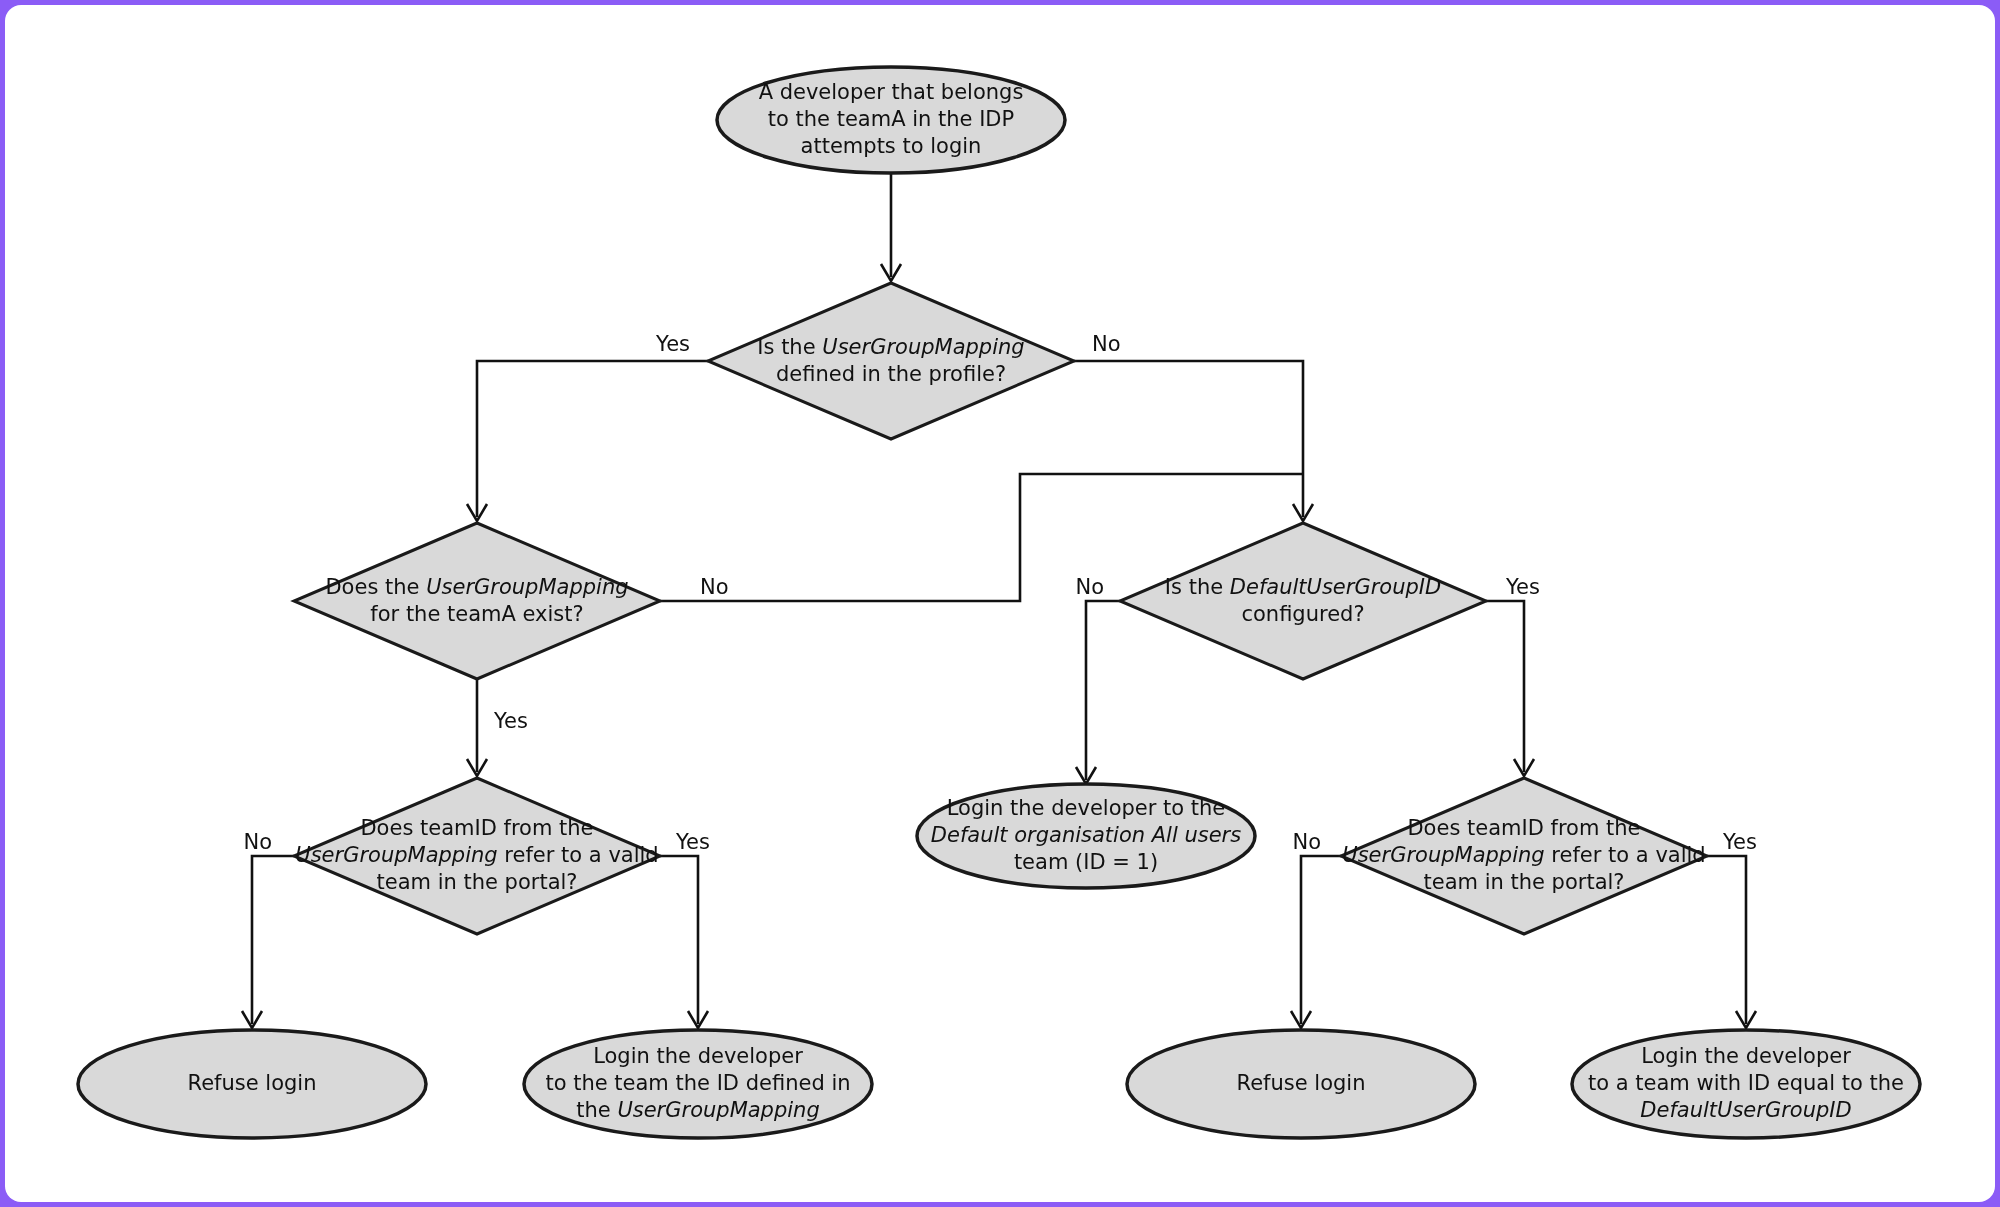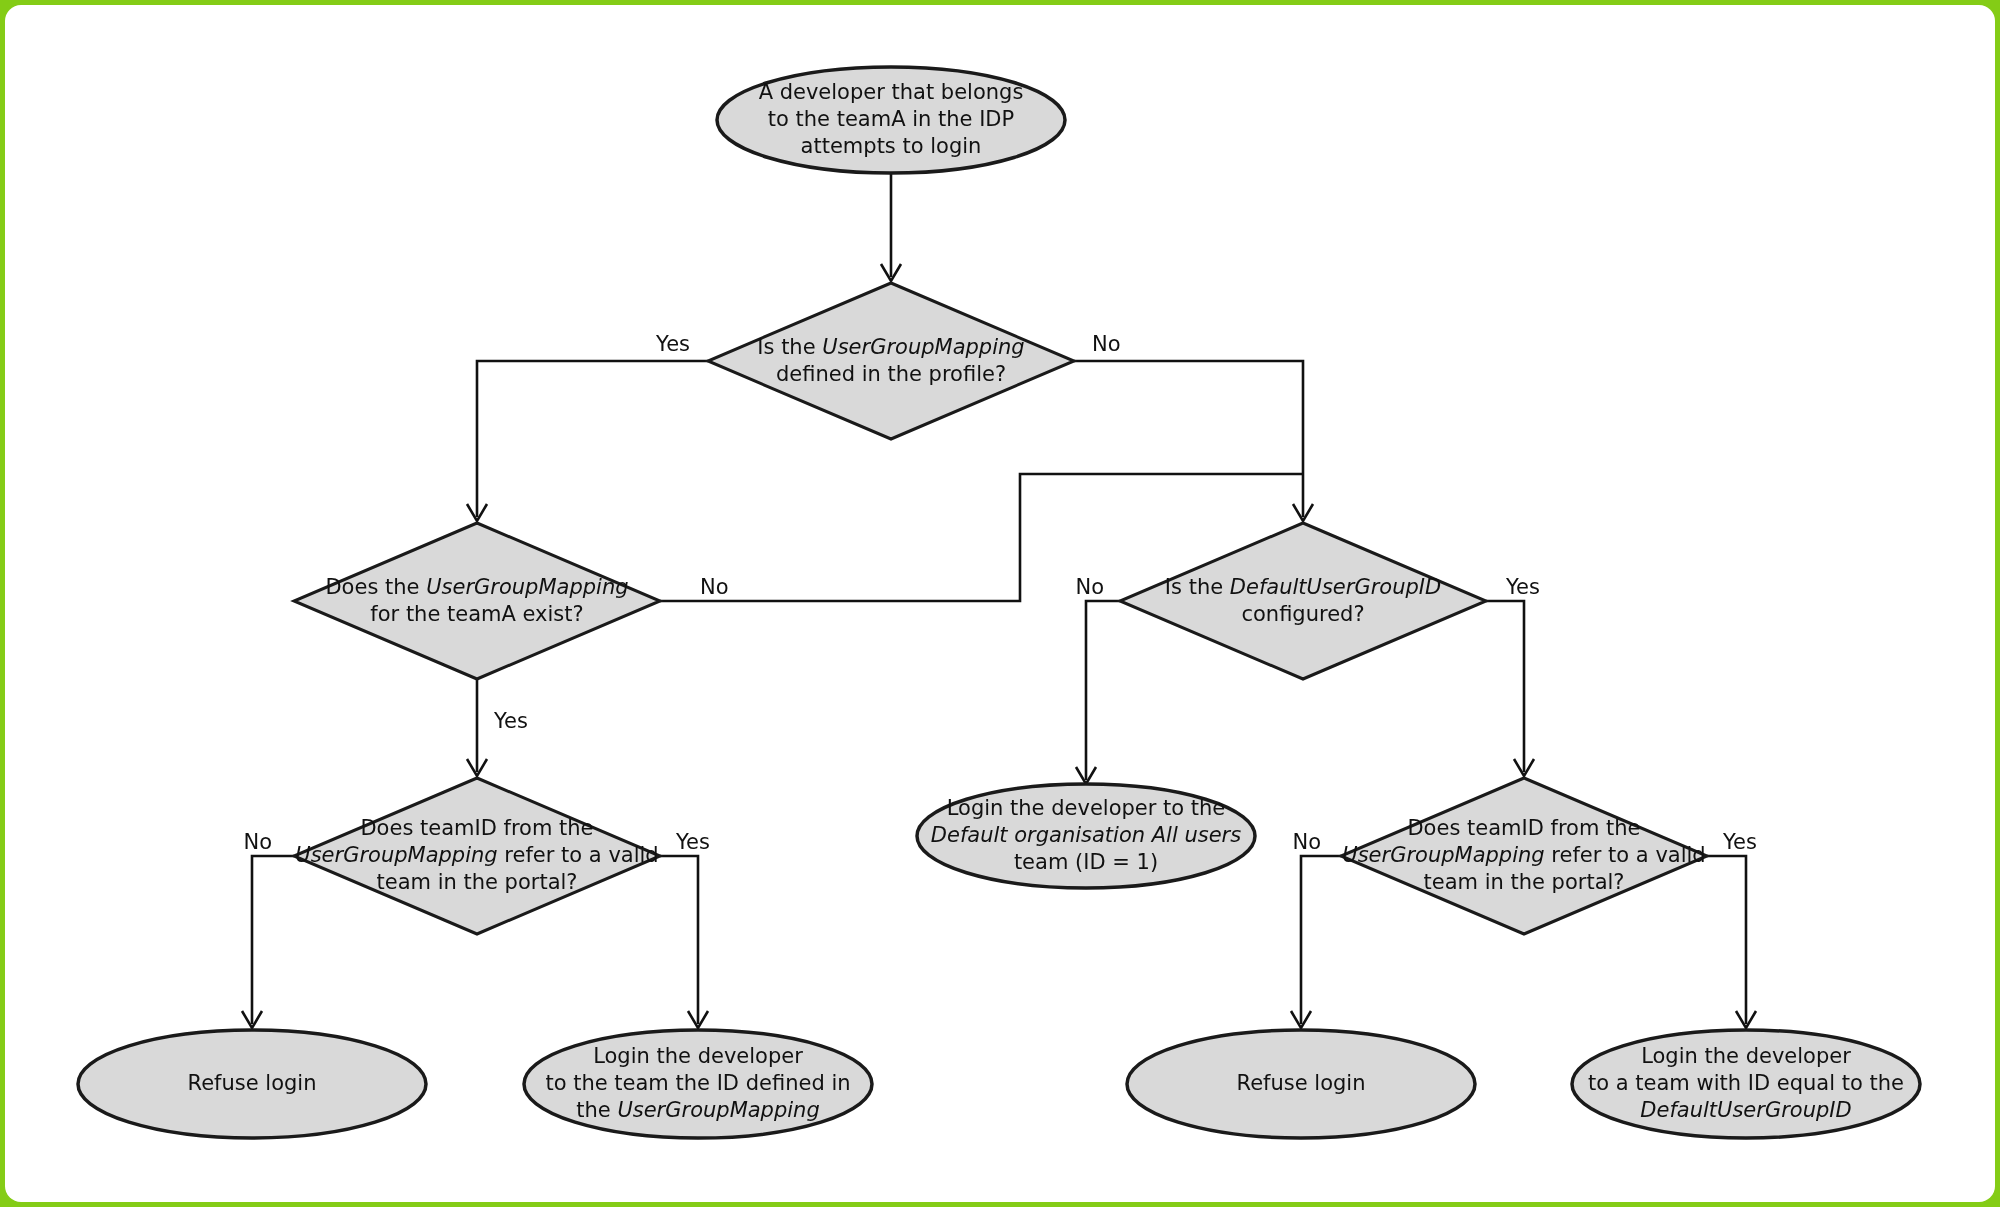--- a/index.html
+++ b/index.html
@@ -9,21 +9,21 @@
   }
   body {
     width: 2000px;
     height: 1207px;
     font-family: "DejaVu Sans", sans-serif;
   }
   #canvas-frame {
     position: relative;
     width: 2000px;
     height: 1207px;
-    background: #84cc16;
+    background: #8b5cf6;
     overflow: hidden;
   }
   #flow-svg {
     display: block;
     width: 2000px;
     height: 1207px;
   }
   .card-bg {
     fill: #ffffff;
     stroke: none;

